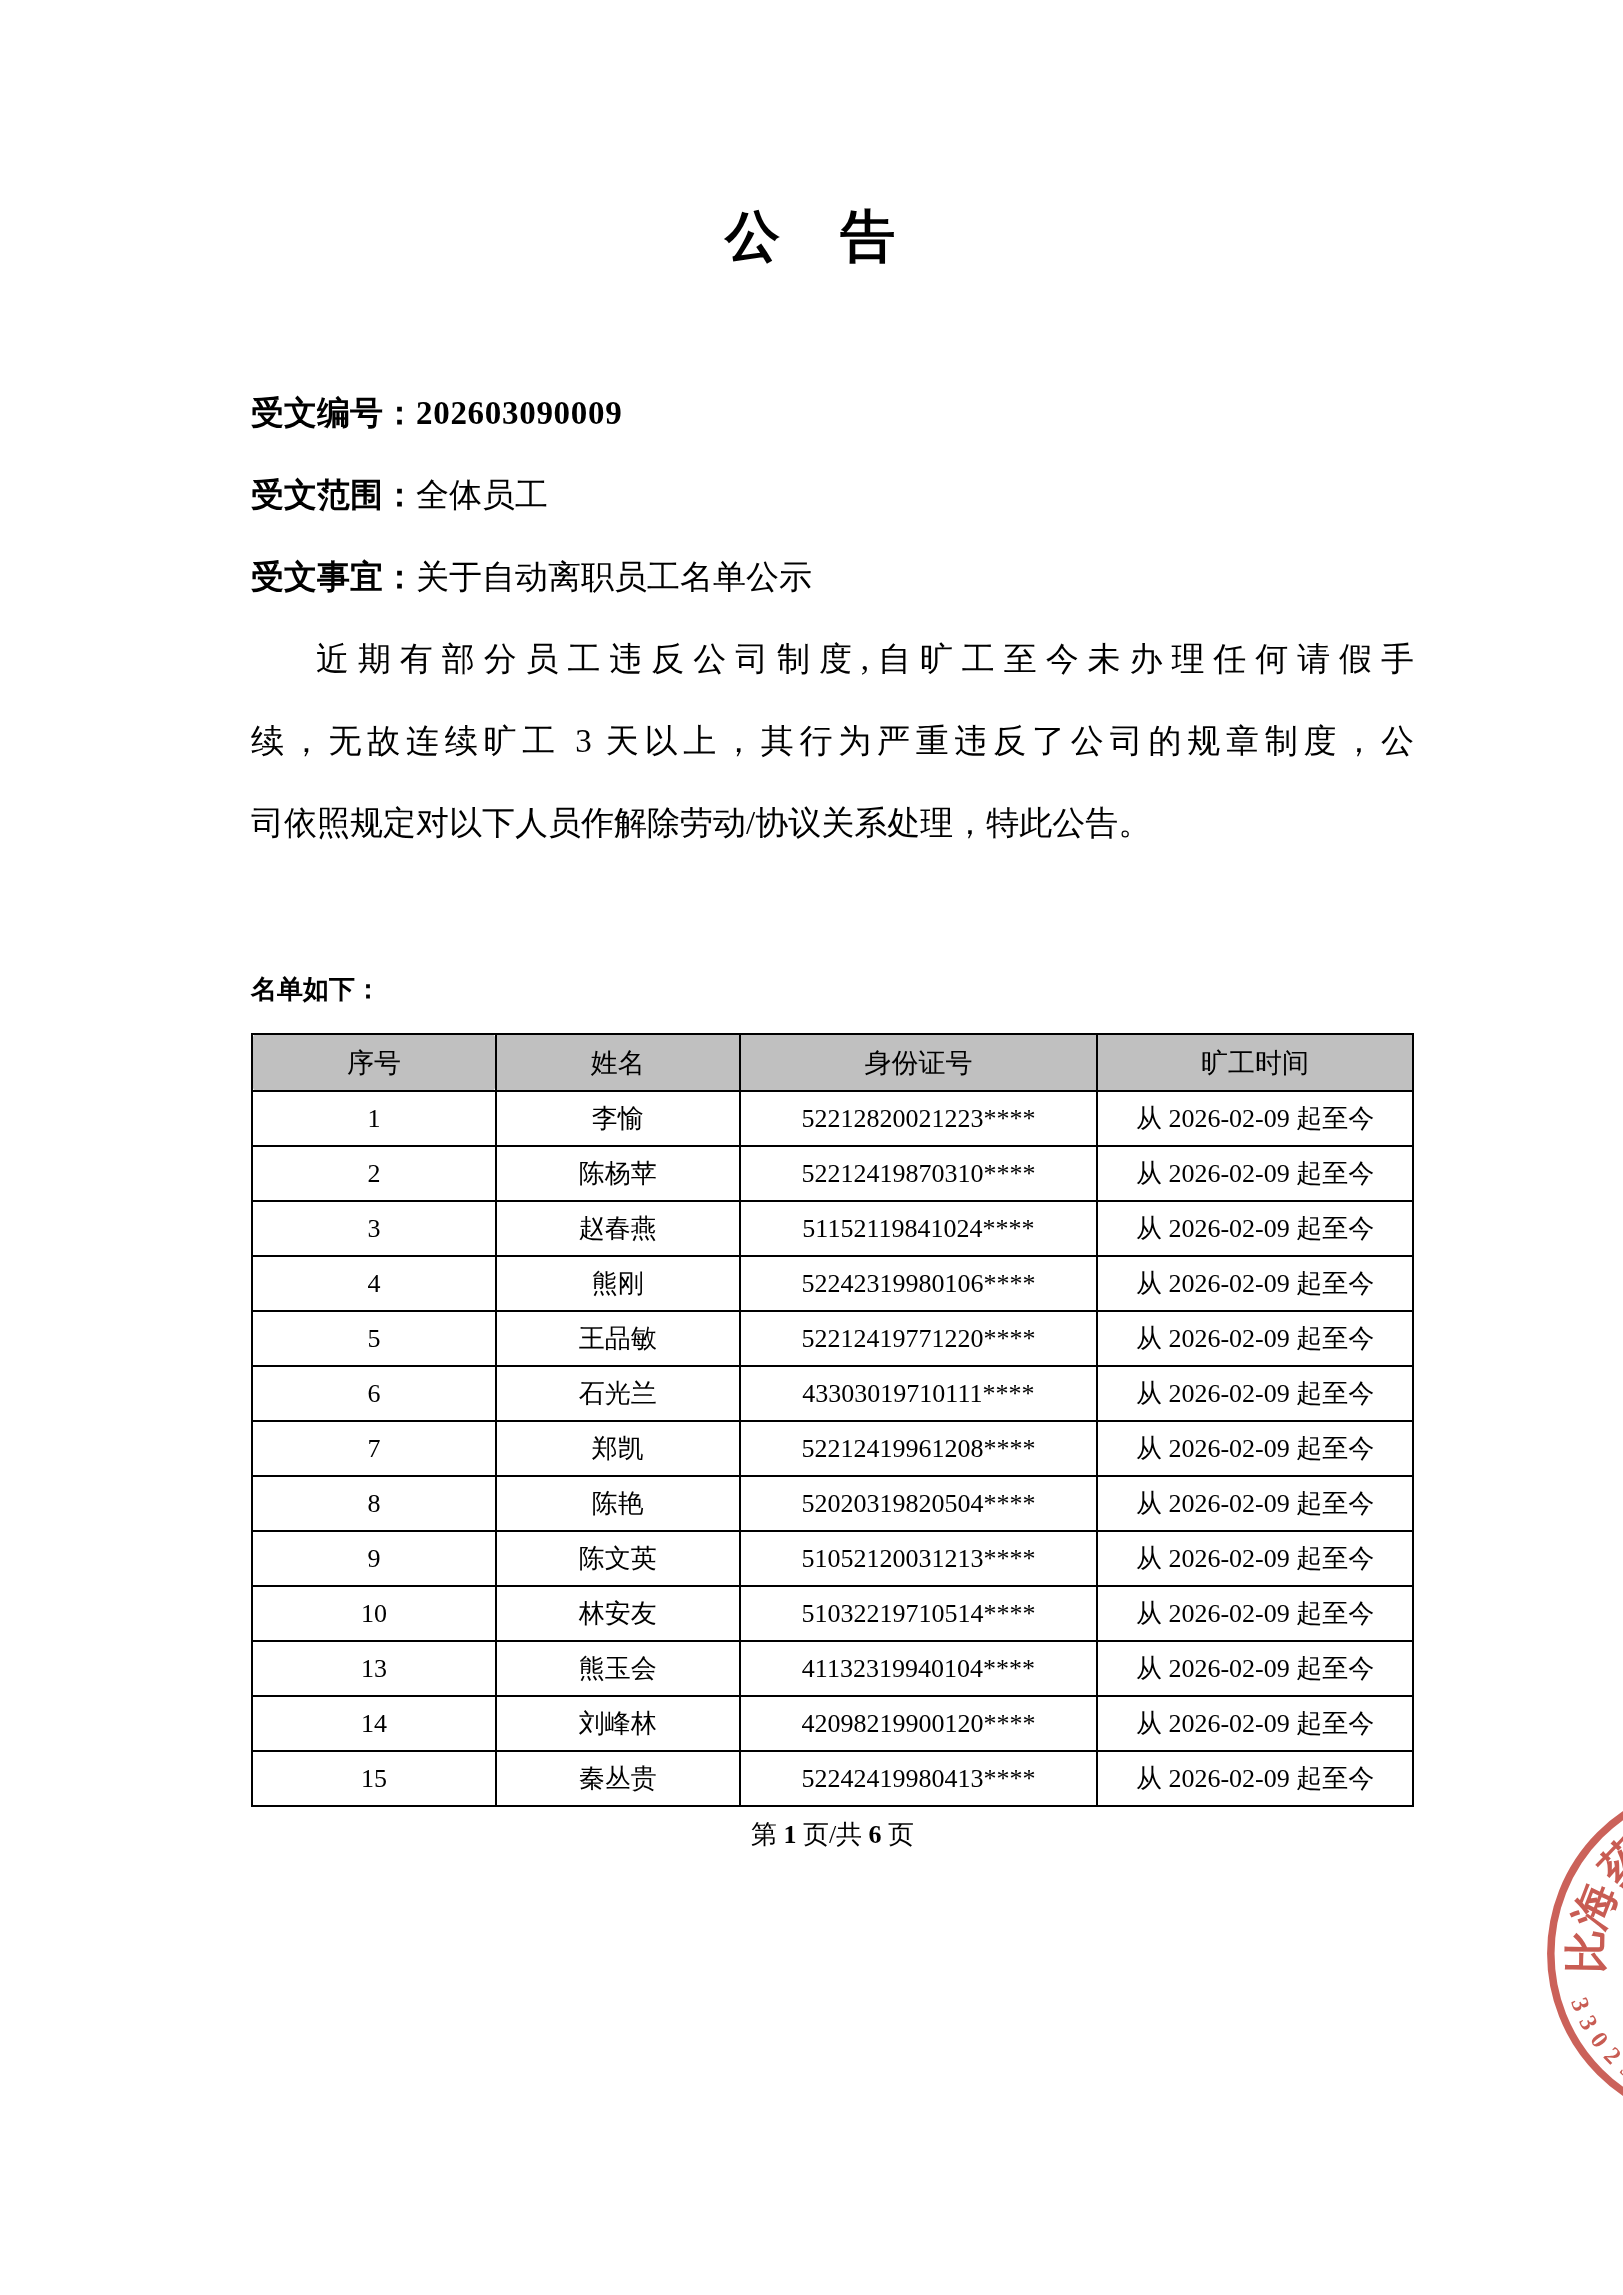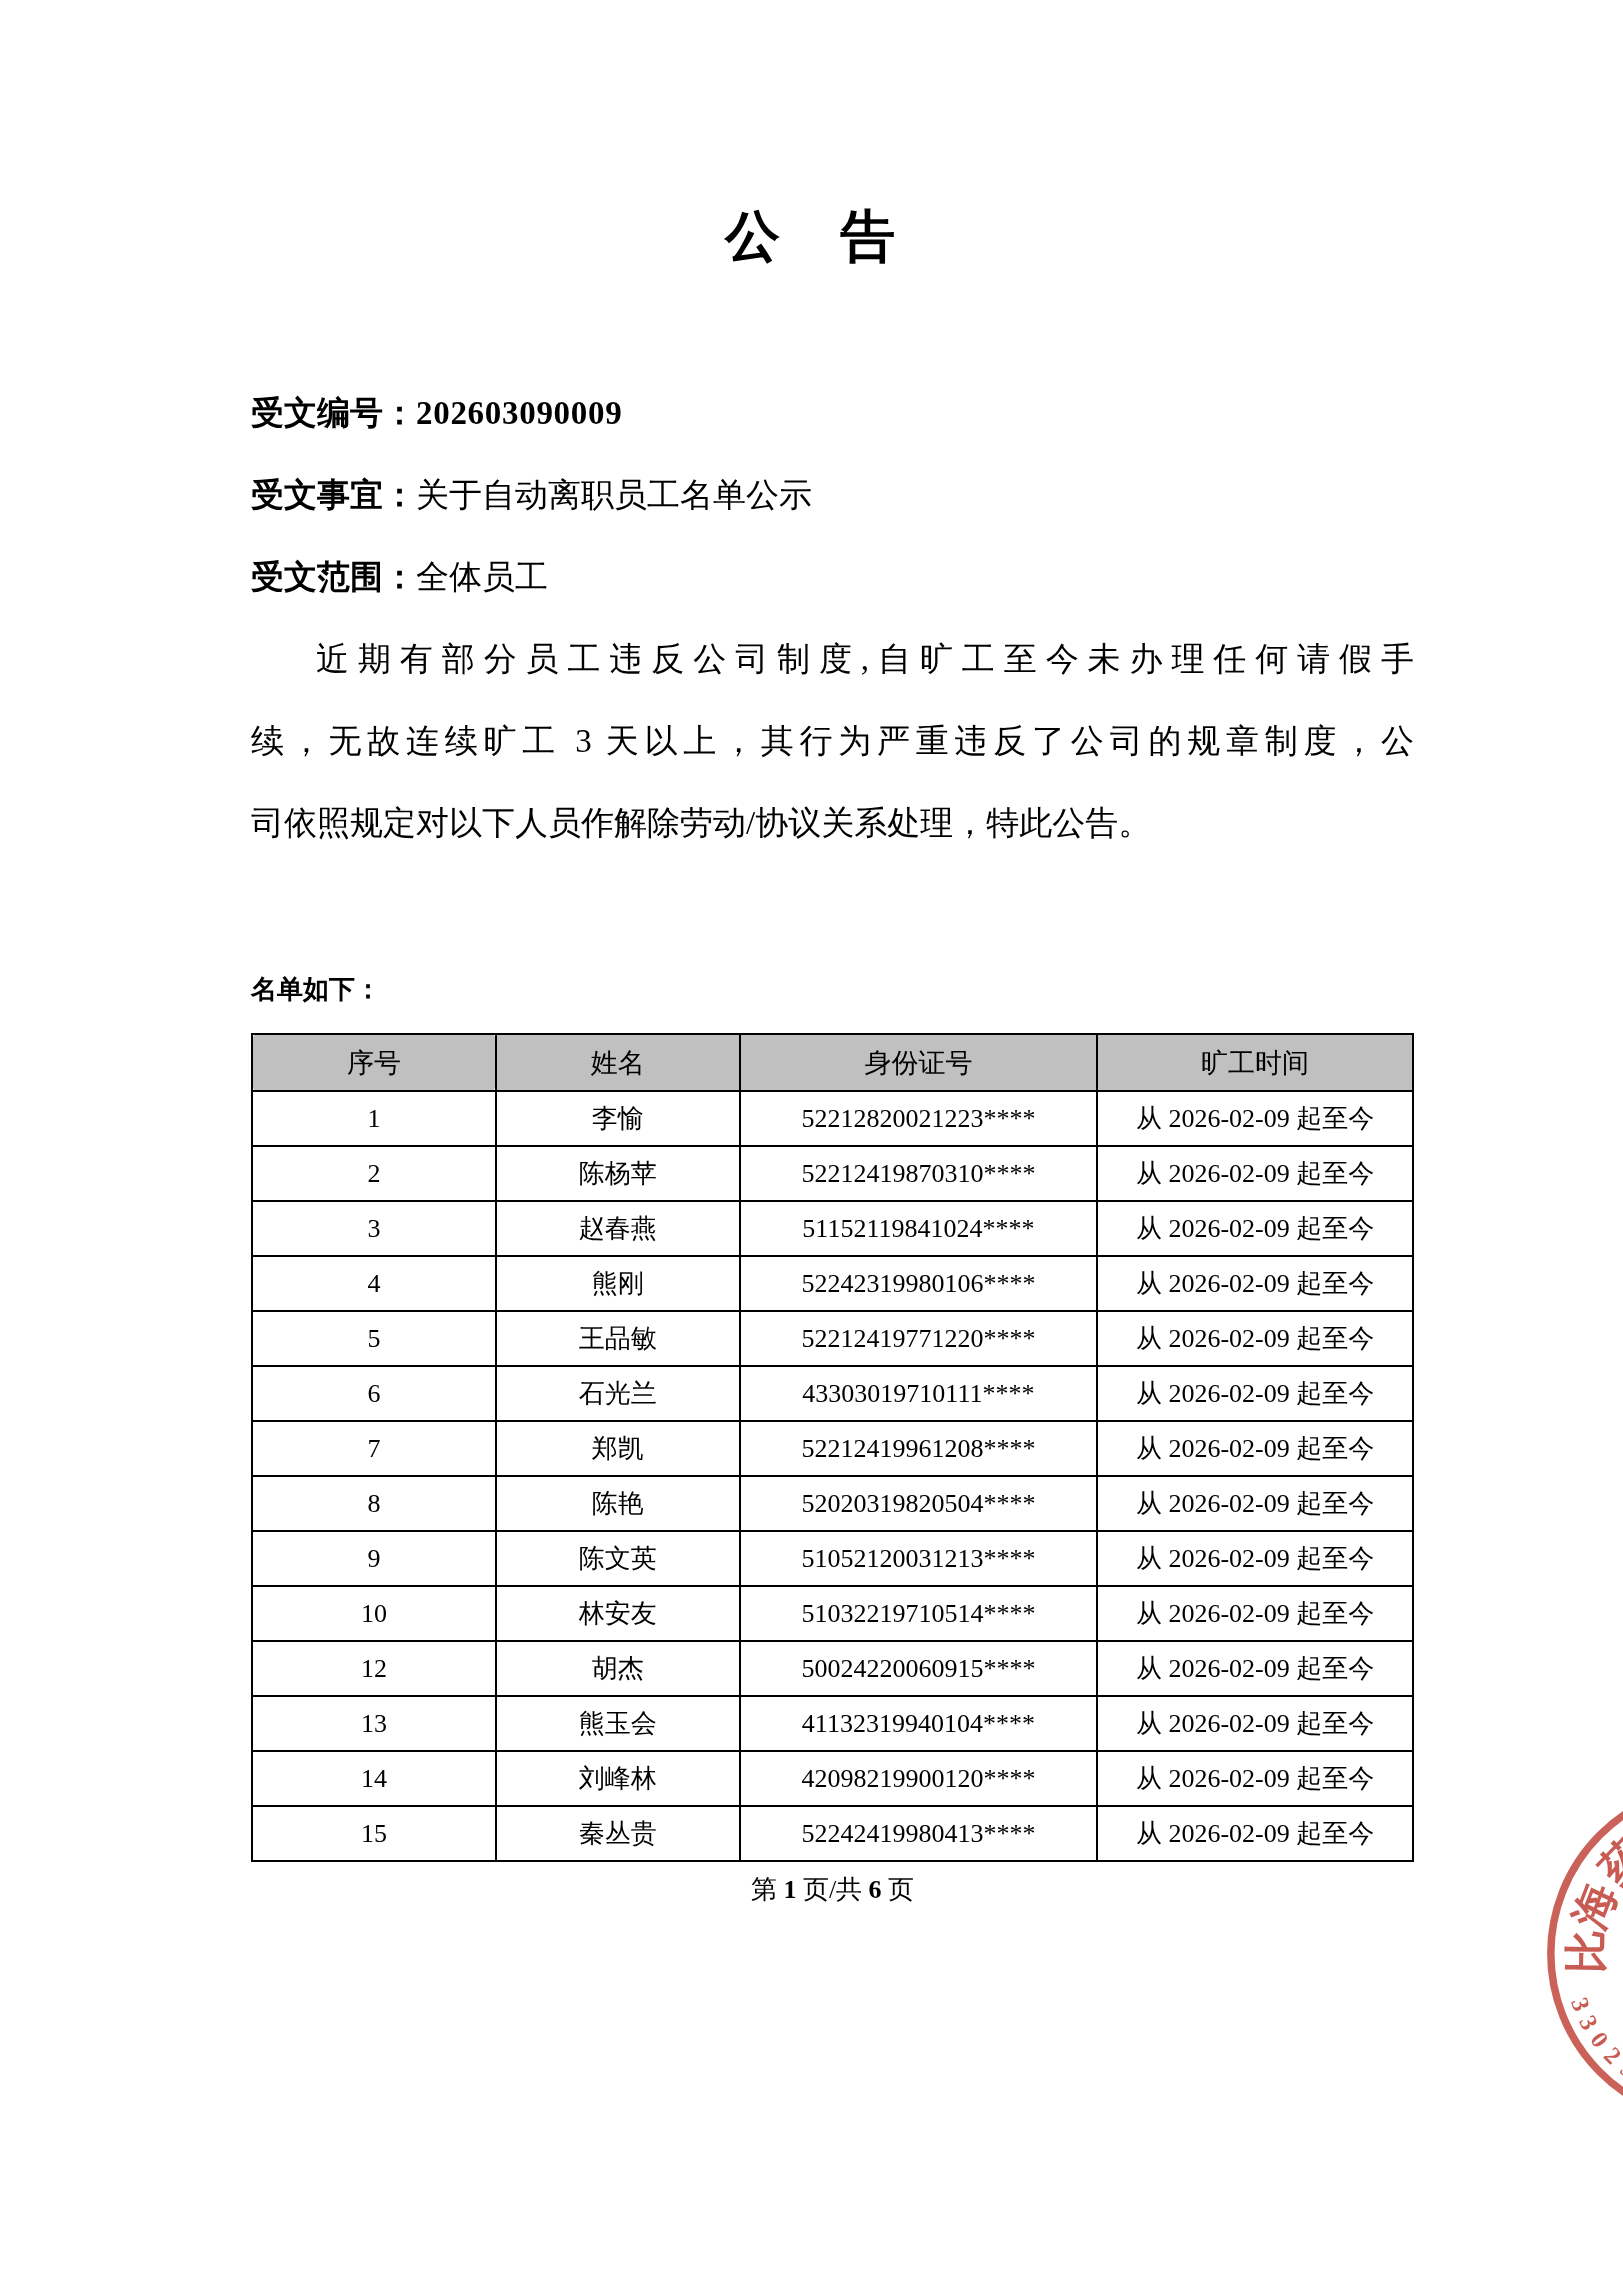--- a/index.html
+++ b/index.html
@@ -108,26 +108,26 @@
   <h1 class="title">公　告</h1>
 
   <div class="content">
 
     <div class="info-block">
       <div class="info-line">
         <span class="lbl">受文编号：</span>
           <span class="val bold">202603090009</span>
       </div>
       <div class="info-line">
+        <span class="lbl">受文范围：</span>
+          <span class="val">全体员工</span>
+      </div>
+      <div class="info-line">
         <span class="lbl">受文事宜：</span>
           <span class="val">关于自动离职员工名单公示</span>
-      </div>
-      <div class="info-line">
-        <span class="lbl">受文范围：</span>
-          <span class="val">全体员工</span>
       </div>
     </div>
 
     <div class="para-line jl indent">近期有部分员工违反公司制度,自旷工至今未办理任何请假手</div>
     <div class="para-line jl">续，无故连续旷工 3 天以上，其行为严重违反了公司的规章制度，公</div>
     <div class="para-line">司依照规定对以下人员作解除劳动/协议关系处理，特此公告。</div>
 
     <div class="list-intro">名单如下：</div>
 
     <table class="roster">
@@ -200,26 +200,20 @@
             <td>51052120031213****</td>
             <td>从 2026-02-09 起至今</td>
           </tr>
           <tr>
             <td>10</td>
             <td>林安友</td>
             <td>51032219710514****</td>
             <td>从 2026-02-09 起至今</td>
           </tr>
           <tr>
-            <td>12</td>
-            <td>胡杰</td>
-            <td>50024220060915****</td>
-            <td>从 2026-02-09 起至今</td>
-          </tr>
-          <tr>
             <td>13</td>
             <td>熊玉会</td>
             <td>41132319940104****</td>
             <td>从 2026-02-09 起至今</td>
           </tr>
           <tr>
             <td>14</td>
             <td>刘峰林</td>
             <td>42098219900120****</td>
             <td>从 2026-02-09 起至今</td>

